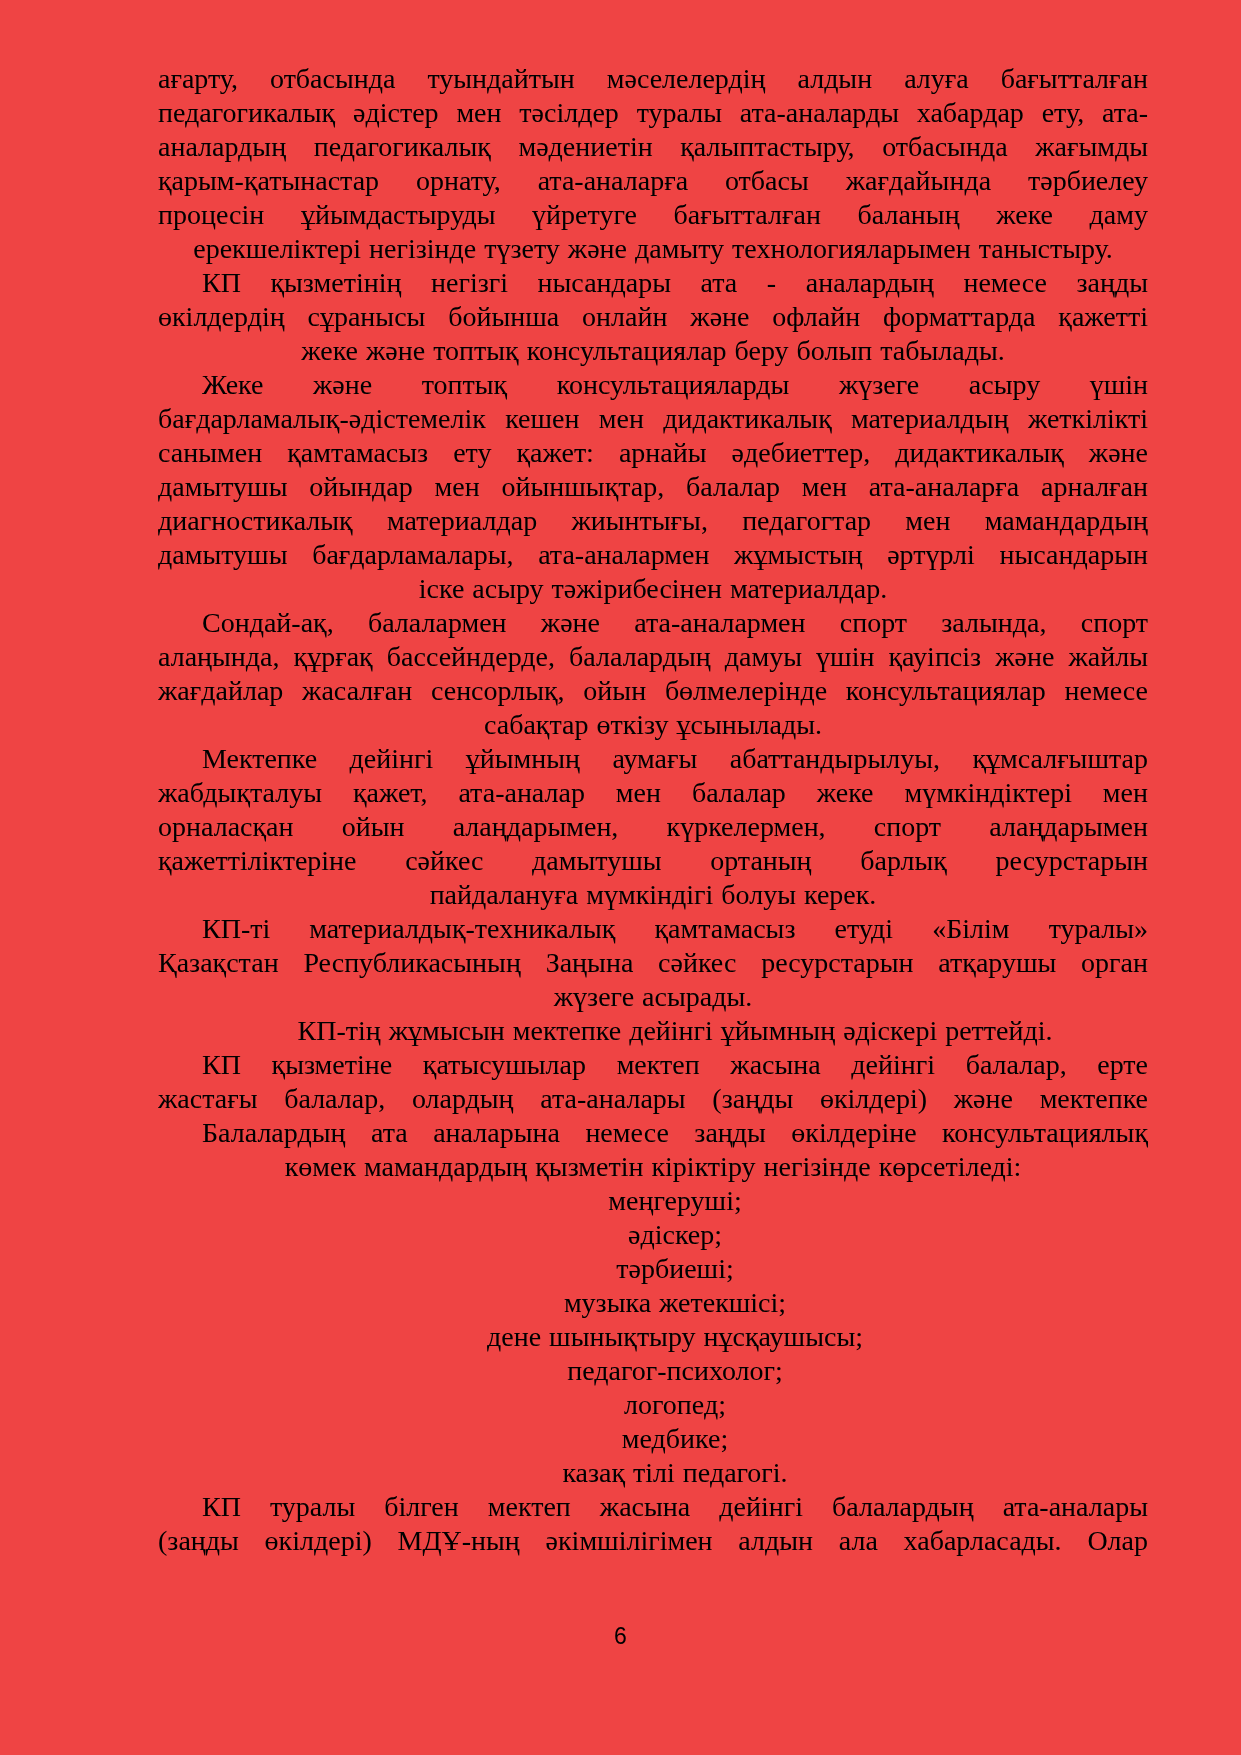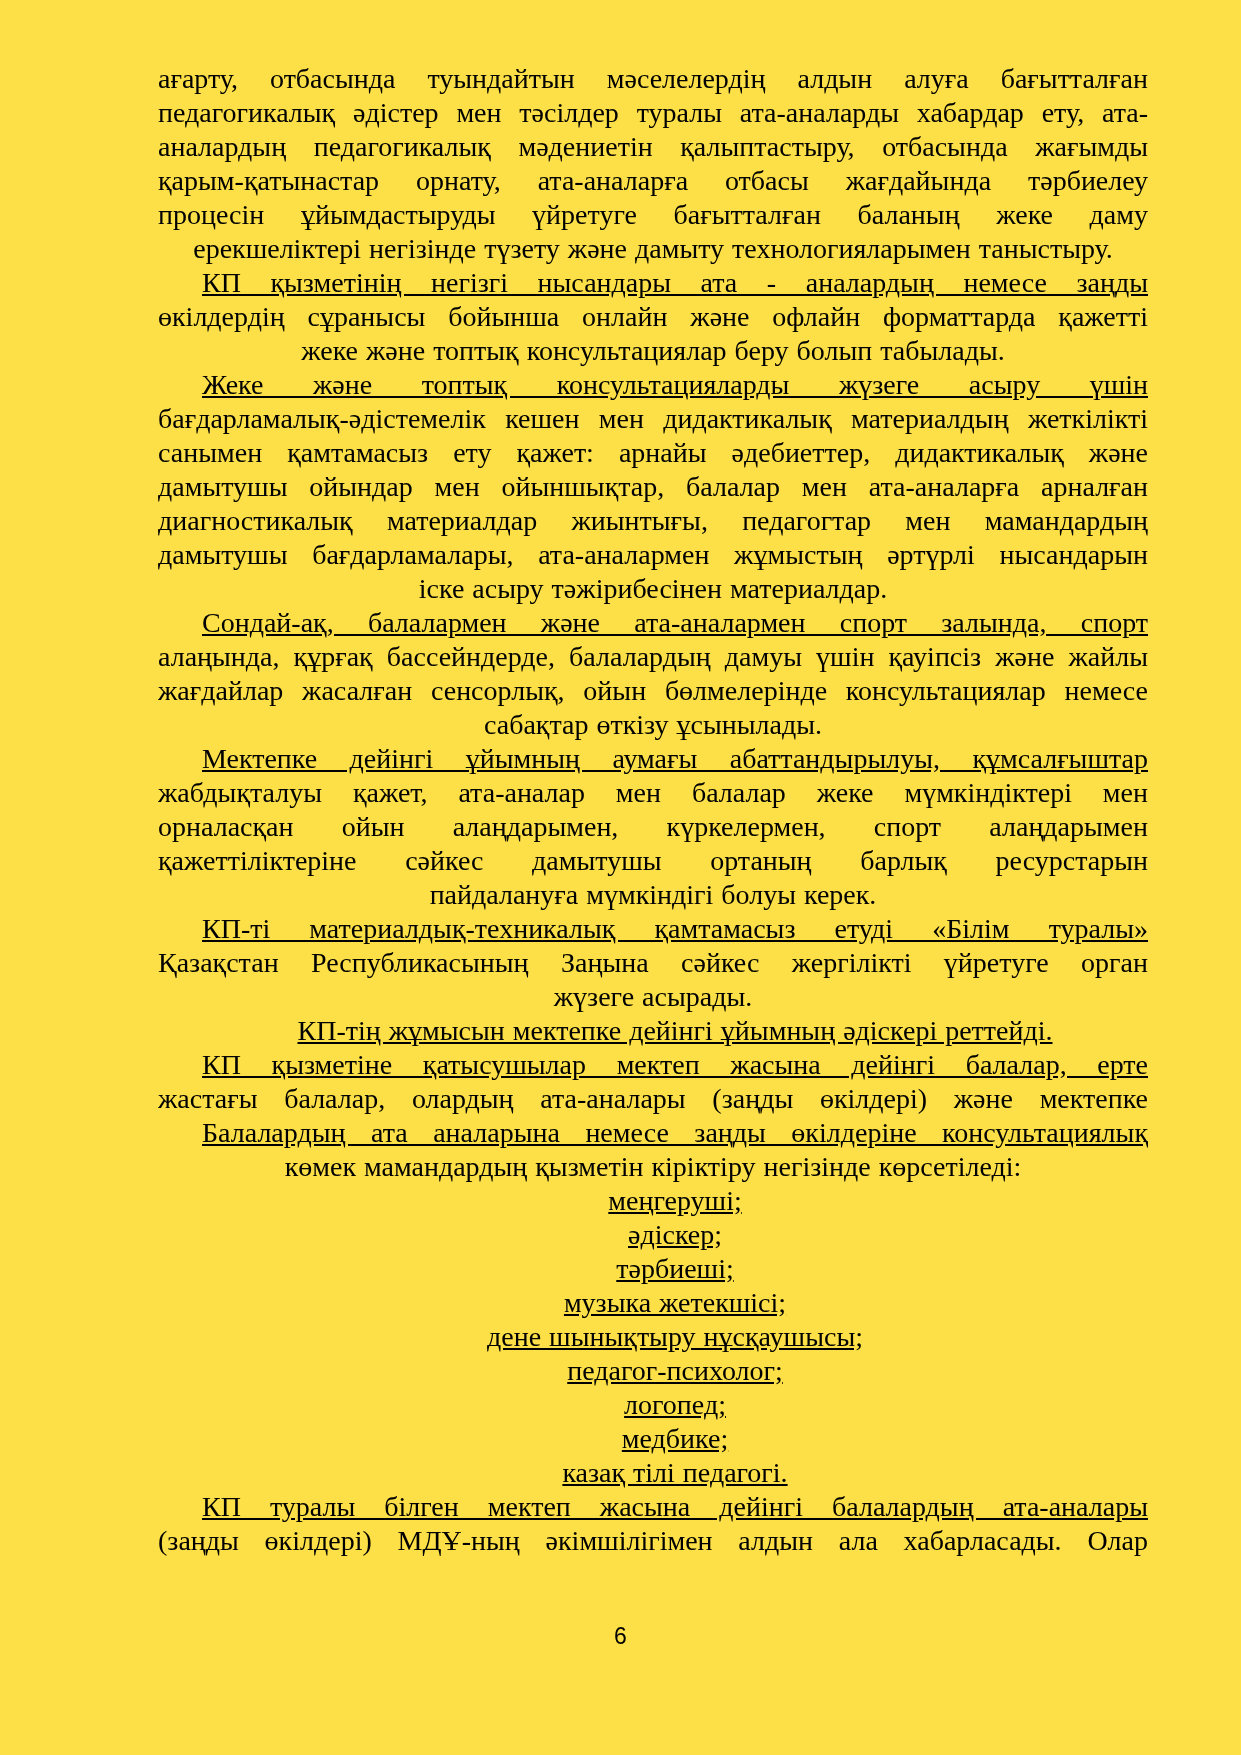--- a/index.html
+++ b/index.html
@@ -5,21 +5,21 @@
   html, body { margin: 0; padding: 0; }
   body {
     width: 1241px; height: 1755px;
     background: #ffffff;
     font-family: "Liberation Serif", "DejaVu Serif", serif;
     color: #000000;
   }
   .page {
     position: relative;
     width: 1241px; height: 1755px;
-    background: #fde047;
+    background: #ef4444;
     overflow: hidden;
   }
   .textblock {
     position: absolute;
     left: 158px; top: 62px;
     width: 990px;
   }
   .line {
     font-size: 28px;
     line-height: 34px;
@@ -31,21 +31,21 @@
   
   .line.j {
     text-align: justify;
   }
   .line.j::after {
     content: "";
     display: inline-block;
     width: 100%;
   }
   
-  .line.ind { padding-left: 44px; text-decoration: underline; }
+  .line.ind { padding-left: 44px; }
   .footer {
     position: absolute;
     left: 0; top: 1622px;
     width: 100%;
     text-align: center;
     font-family: "Liberation Sans", "DejaVu Sans", sans-serif;
     font-size: 23px;
     line-height: 28px;
   }
 </style>
@@ -74,21 +74,21 @@
       <div class="line j ind">Сондай-ақ, балалармен және ата-аналармен спорт залында, спорт</div>
       <div class="line j">алаңында, құрғақ бассейндерде, балалардың дамуы үшін қауіпсіз және жайлы</div>
       <div class="line j">жағдайлар жасалған сенсорлық, ойын бөлмелерінде консультациялар немесе</div>
       <div class="line">сабақтар өткізу ұсынылады.</div>
       <div class="line j ind">Мектепке дейінгі ұйымның аумағы абаттандырылуы, құмсалғыштар</div>
       <div class="line j">жабдықталуы қажет, ата-аналар мен балалар жеке мүмкіндіктері мен</div>
       <div class="line j">орналасқан ойын алаңдарымен, күркелермен, спорт алаңдарымен</div>
       <div class="line j">қажеттіліктеріне сәйкес дамытушы ортаның барлық ресурстарын</div>
       <div class="line">пайдалануға мүмкіндігі болуы керек.</div>
       <div class="line j ind">КП-ті материалдық-техникалық қамтамасыз етуді «Білім туралы»</div>
-      <div class="line j">Қазақстан Республикасының Заңына сәйкес жергілікті үйретуге орган</div>
+      <div class="line j">Қазақстан Республикасының Заңына сәйкес ресурстарын атқарушы орган</div>
       <div class="line">жүзеге асырады.</div>
       <div class="line ind">КП-тің жұмысын мектепке дейінгі ұйымның әдіскері реттейді.</div>
       <div class="line j ind">КП қызметіне қатысушылар мектеп жасына дейінгі балалар, ерте</div>
       <div class="line j">жастағы балалар, олардың ата-аналары (заңды өкілдері) және мектепке</div>
       <div class="line j ind">Балалардың ата аналарына немесе заңды өкілдеріне консультациялық</div>
       <div class="line">көмек мамандардың қызметін кіріктіру негізінде көрсетіледі:</div>
       <div class="line ind">меңгеруші;</div>
       <div class="line ind">әдіскер;</div>
       <div class="line ind">тәрбиеші;</div>
       <div class="line ind">музыка жетекшісі;</div>

